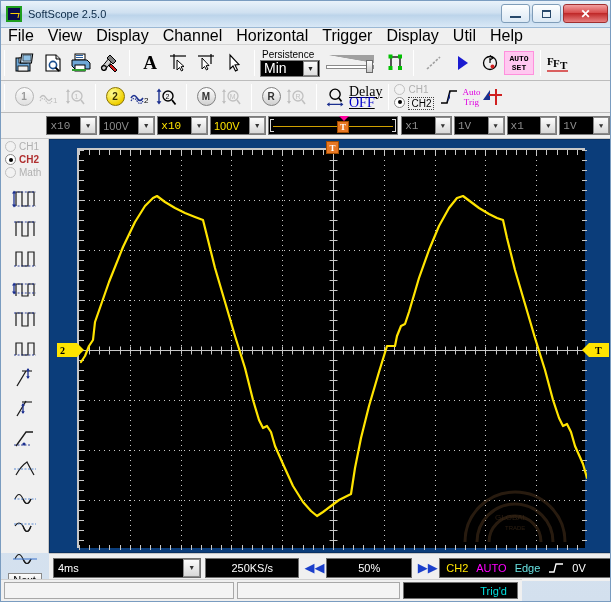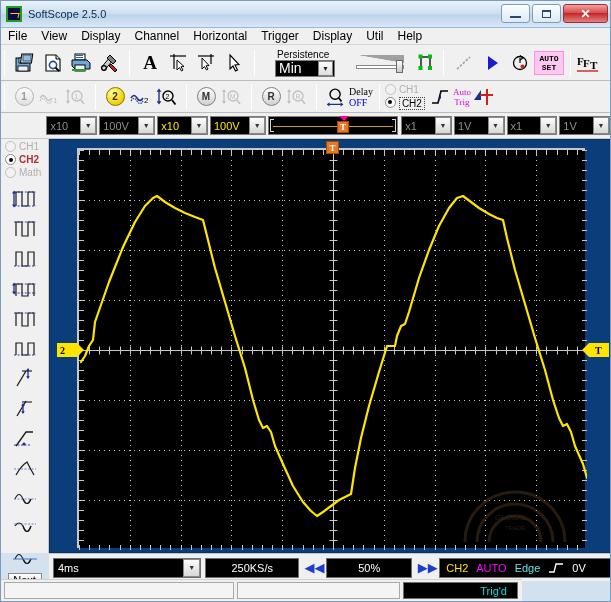--- a/index.html
+++ b/index.html
@@ -58,21 +58,21 @@
   .wbtn .sq  { width: 9px; height: 8px; border: 1px solid #27496b; border-top-width: 2px; }
 
   
   .menubar {
     position: absolute; left: 0; top: 27px;
     width: 611px; height: 17px;
     background: #f0f0f0;
     display: flex; align-items: center;
     border-bottom: 1px solid #d4d4d4;
   }
-  .menu-item { padding: 1px 7px; font-size: 12px; color: #000; }
+  .menu-item { padding: 1px 7px; font-size: 16px; color: #000; }
 
   
   .toolbar {
     position: absolute; left: 0;
     width: 611px;
     background: #f0f0f0;
     border-bottom: 1px solid #bcbcbc;
     display: flex; align-items: center;
   }
   #toolbar1 { top: 44px; height: 36px; }
@@ -95,21 +95,21 @@
     background: linear-gradient(#ffffff, #d0d0d0);
   }
   .circ.yellow {
     background: radial-gradient(circle at 35% 30%, #ffff9a, #f0d000 70%, #c8a800);
     border-color: #8a7400; color: #3a3000;
   }
   .circ.gray { color: #9a9a9a; border-color: #b4b4b4;
     background: linear-gradient(#fbfbfb, #e0e0e0); }
 
   
-  .persist-wrap { display: flex; flex-direction: column; margin: 0 17px; }
+  .persist-wrap { display: flex; flex-direction: column; margin: 0 2px; }
   .persist-label { font-size: 10px; color: #000; line-height: 11px; padding-left: 2px; }
   .persist-sel {
     display: flex; align-items: center;
     width: 60px; height: 17px;
     border: 1px solid #7b7b7b;
     background: #000;
   }
   .persist-sel .val { color: #fff; font-size: 14px; padding-left: 3px; flex: 1; }
   .persist-sel .arw {
     width: 15px; height: 15px; margin: 0 1px;
@@ -126,21 +126,21 @@
   .slider .knob { position: absolute; left: 40px; top: 8px; width: 7px; height: 13px;
                   background: linear-gradient(#fff, #c8c8c8); border: 1px solid #6a6a6a; }
 
   .autoset {
     width: 30px; height: 24px;
     background: #ffc8f0; border: 1px solid #ff90dd;
     color: #000; font-size: 8px; font-weight: bold;
     display: flex; flex-direction: column; align-items: center; justify-content: center;
     line-height: 9px; font-family: "Liberation Mono", monospace;
   }
-  .delay-txt { font-size: 10px; font-family: "Liberation Serif", serif; line-height: 11px; }
+  .delay-txt { font-size: 14px; font-family: "Liberation Serif", serif; line-height: 11px; text-decoration: underline; }
   .delay-txt .off { color: #0000cc; }
 
   .chan-radios { display: flex; flex-direction: column; font-size: 10px; padding: 0 2px; }
   .radio-row { display: flex; align-items: flex-start; gap: 3px; height: 13px; }
   .radio {
     width: 11px; height: 11px; border-radius: 50%;
     border: 1px solid #8a8a8a; background: #fff;
     display: flex; align-items: center; justify-content: center;
   }
   .radio.on::after { content: ""; width: 4px; height: 4px; border-radius: 50%; background: #000; }
@@ -169,21 +169,21 @@
   .combo .carw {
     width: 16px; height: 17px;
     background: linear-gradient(#fcfcfc, #d8d8d8);
     border: 1px solid #8a8a8a;
     display: flex; align-items: center; justify-content: center;
     font-size: 7px; color: #333;
   }
   .combo.active .cval { color: #ffe400; }
   .combo.dim   .cval { color: #8e8e8e; }
   .combo.dim2  .cval { color: #8e8e8e; }
-  .w56 { width: 56px; } .w60 { width: 62px; }
+  .w56 { width: 56px; font-family: Liberation Mono, monospace; } .w60 { width: 62px; }
 
   .trigbar {
     position: relative;
     width: 144px; height: 19px;
     background: #000; border: 1px solid #7b7b7b;
     margin-right: 3px;
   }
   .trigbar .hline { position: absolute; left: 4px; right: 4px; top: 9px; height: 1px; background: #d0a000; }
   .trigbar .bkt-l, .trigbar .bkt-r {
     position: absolute; top: 2px; width: 4px; height: 13px;

